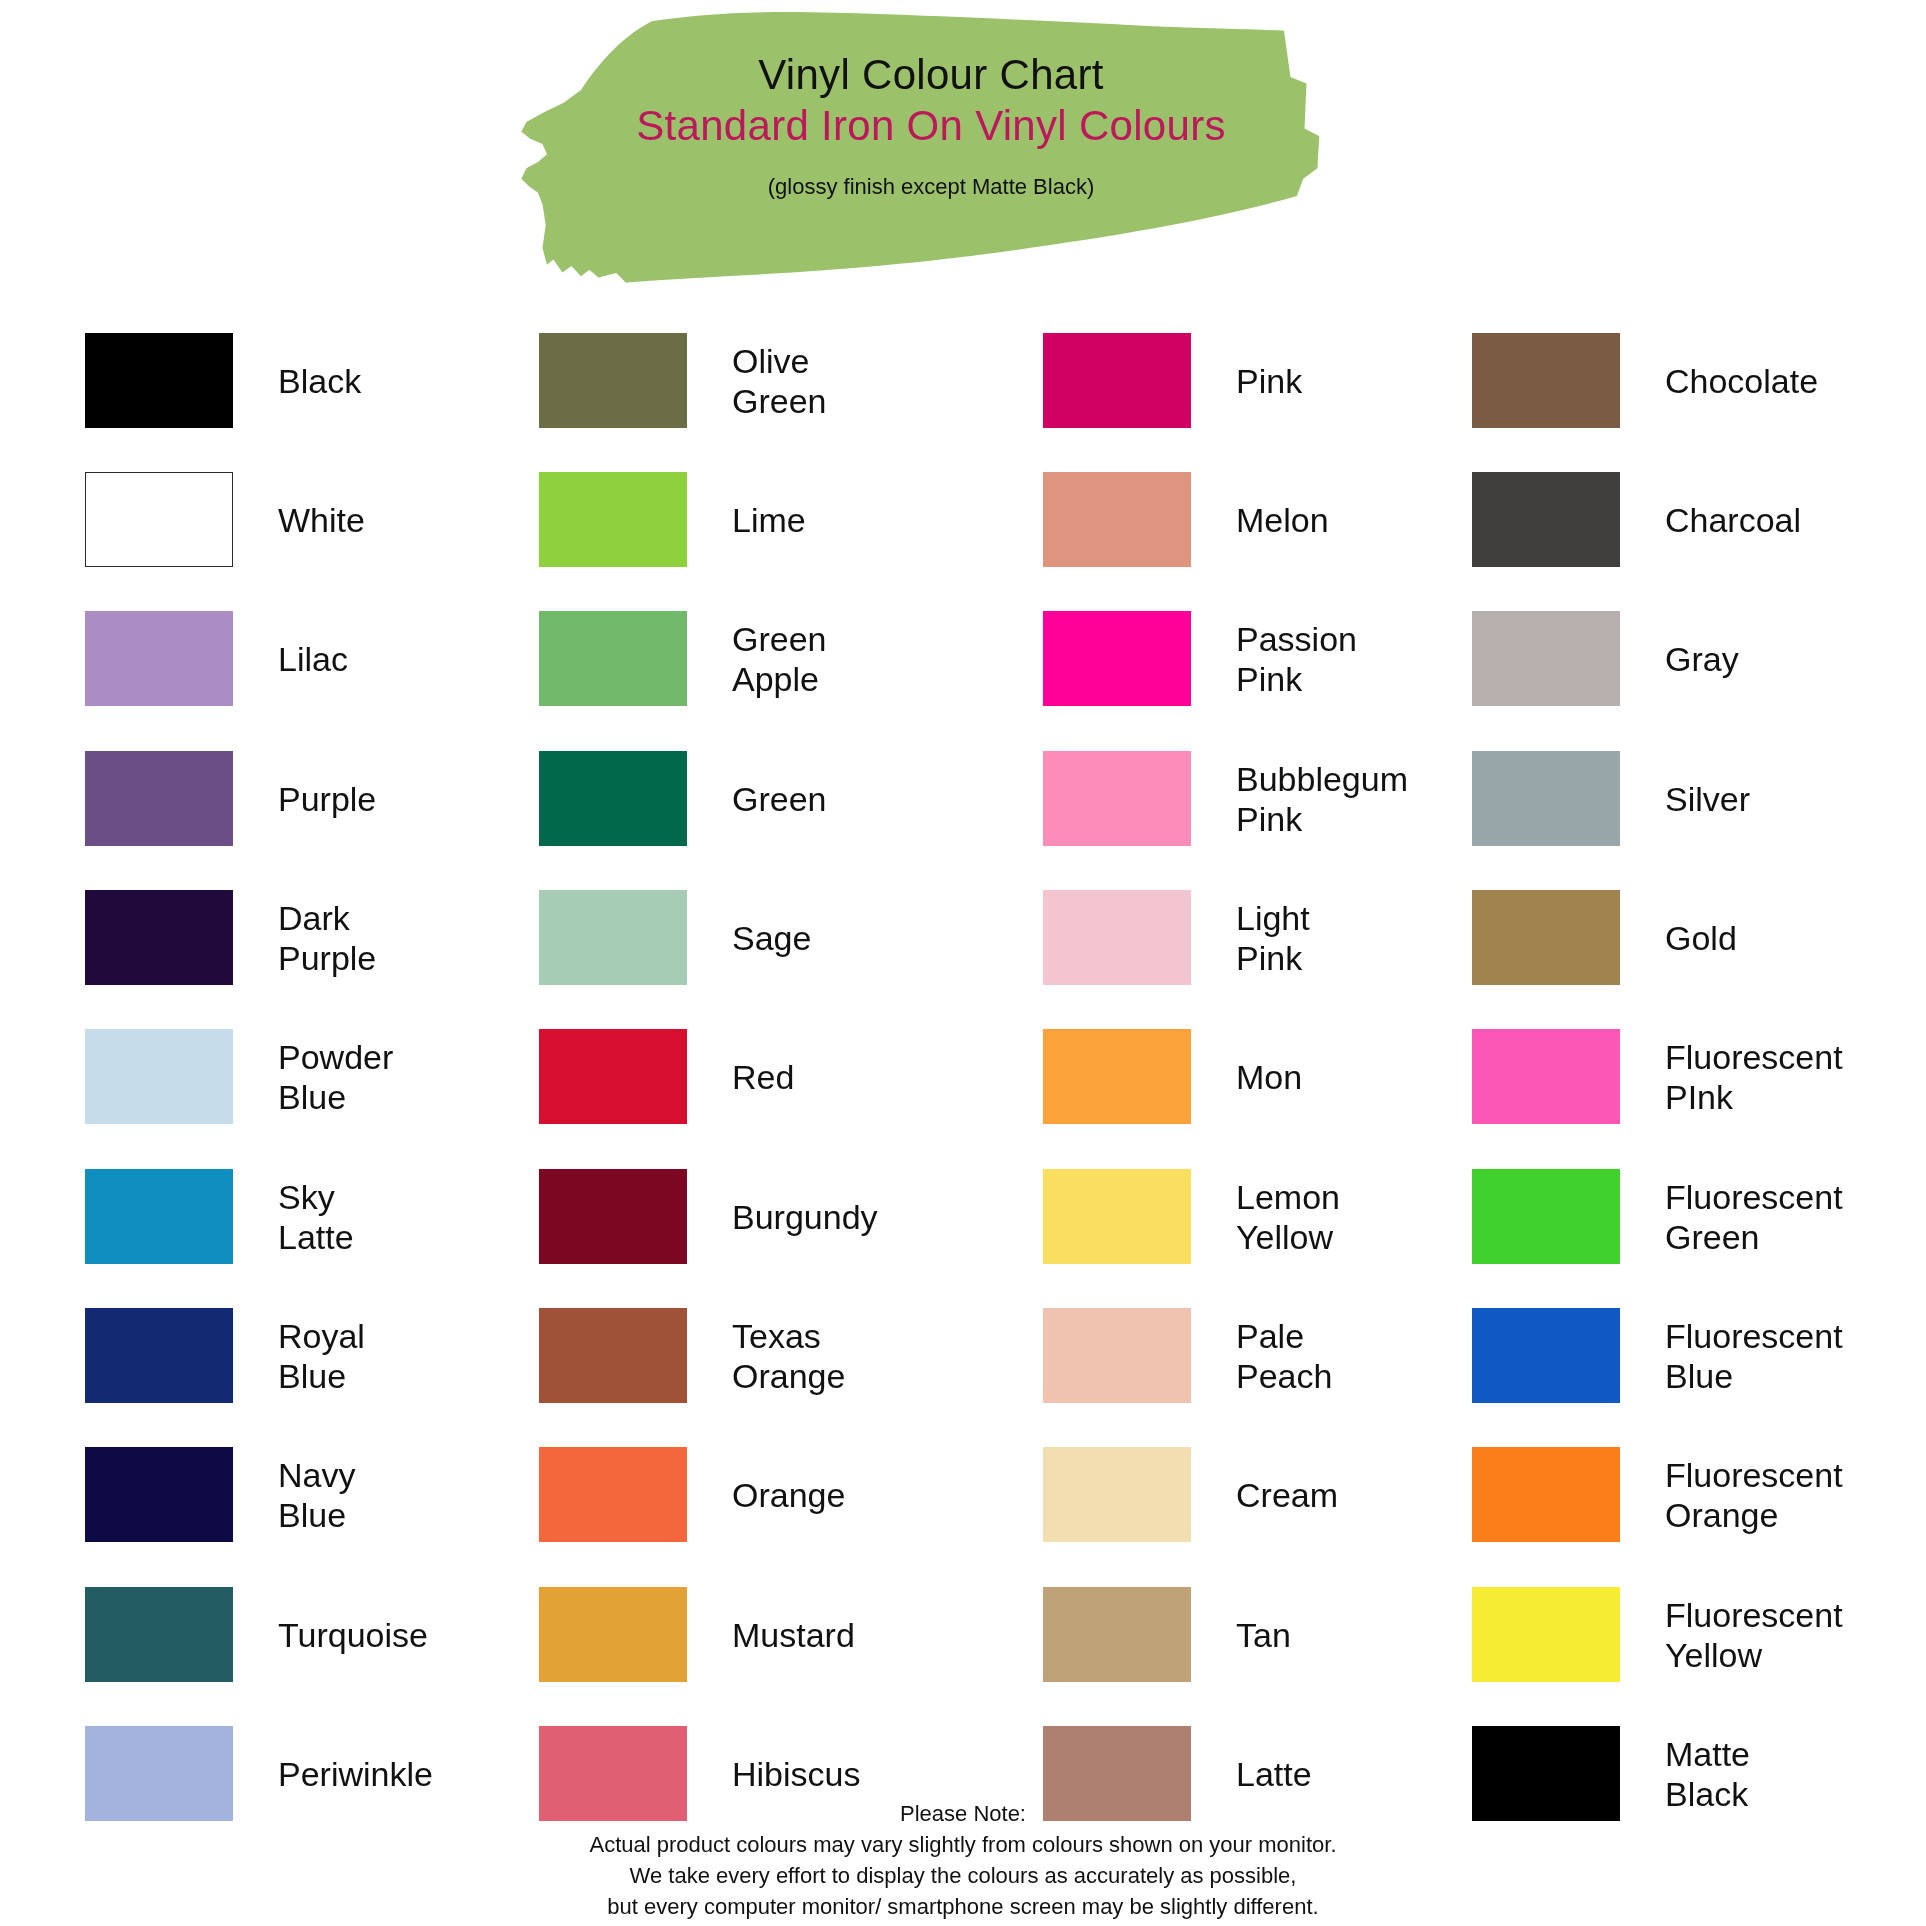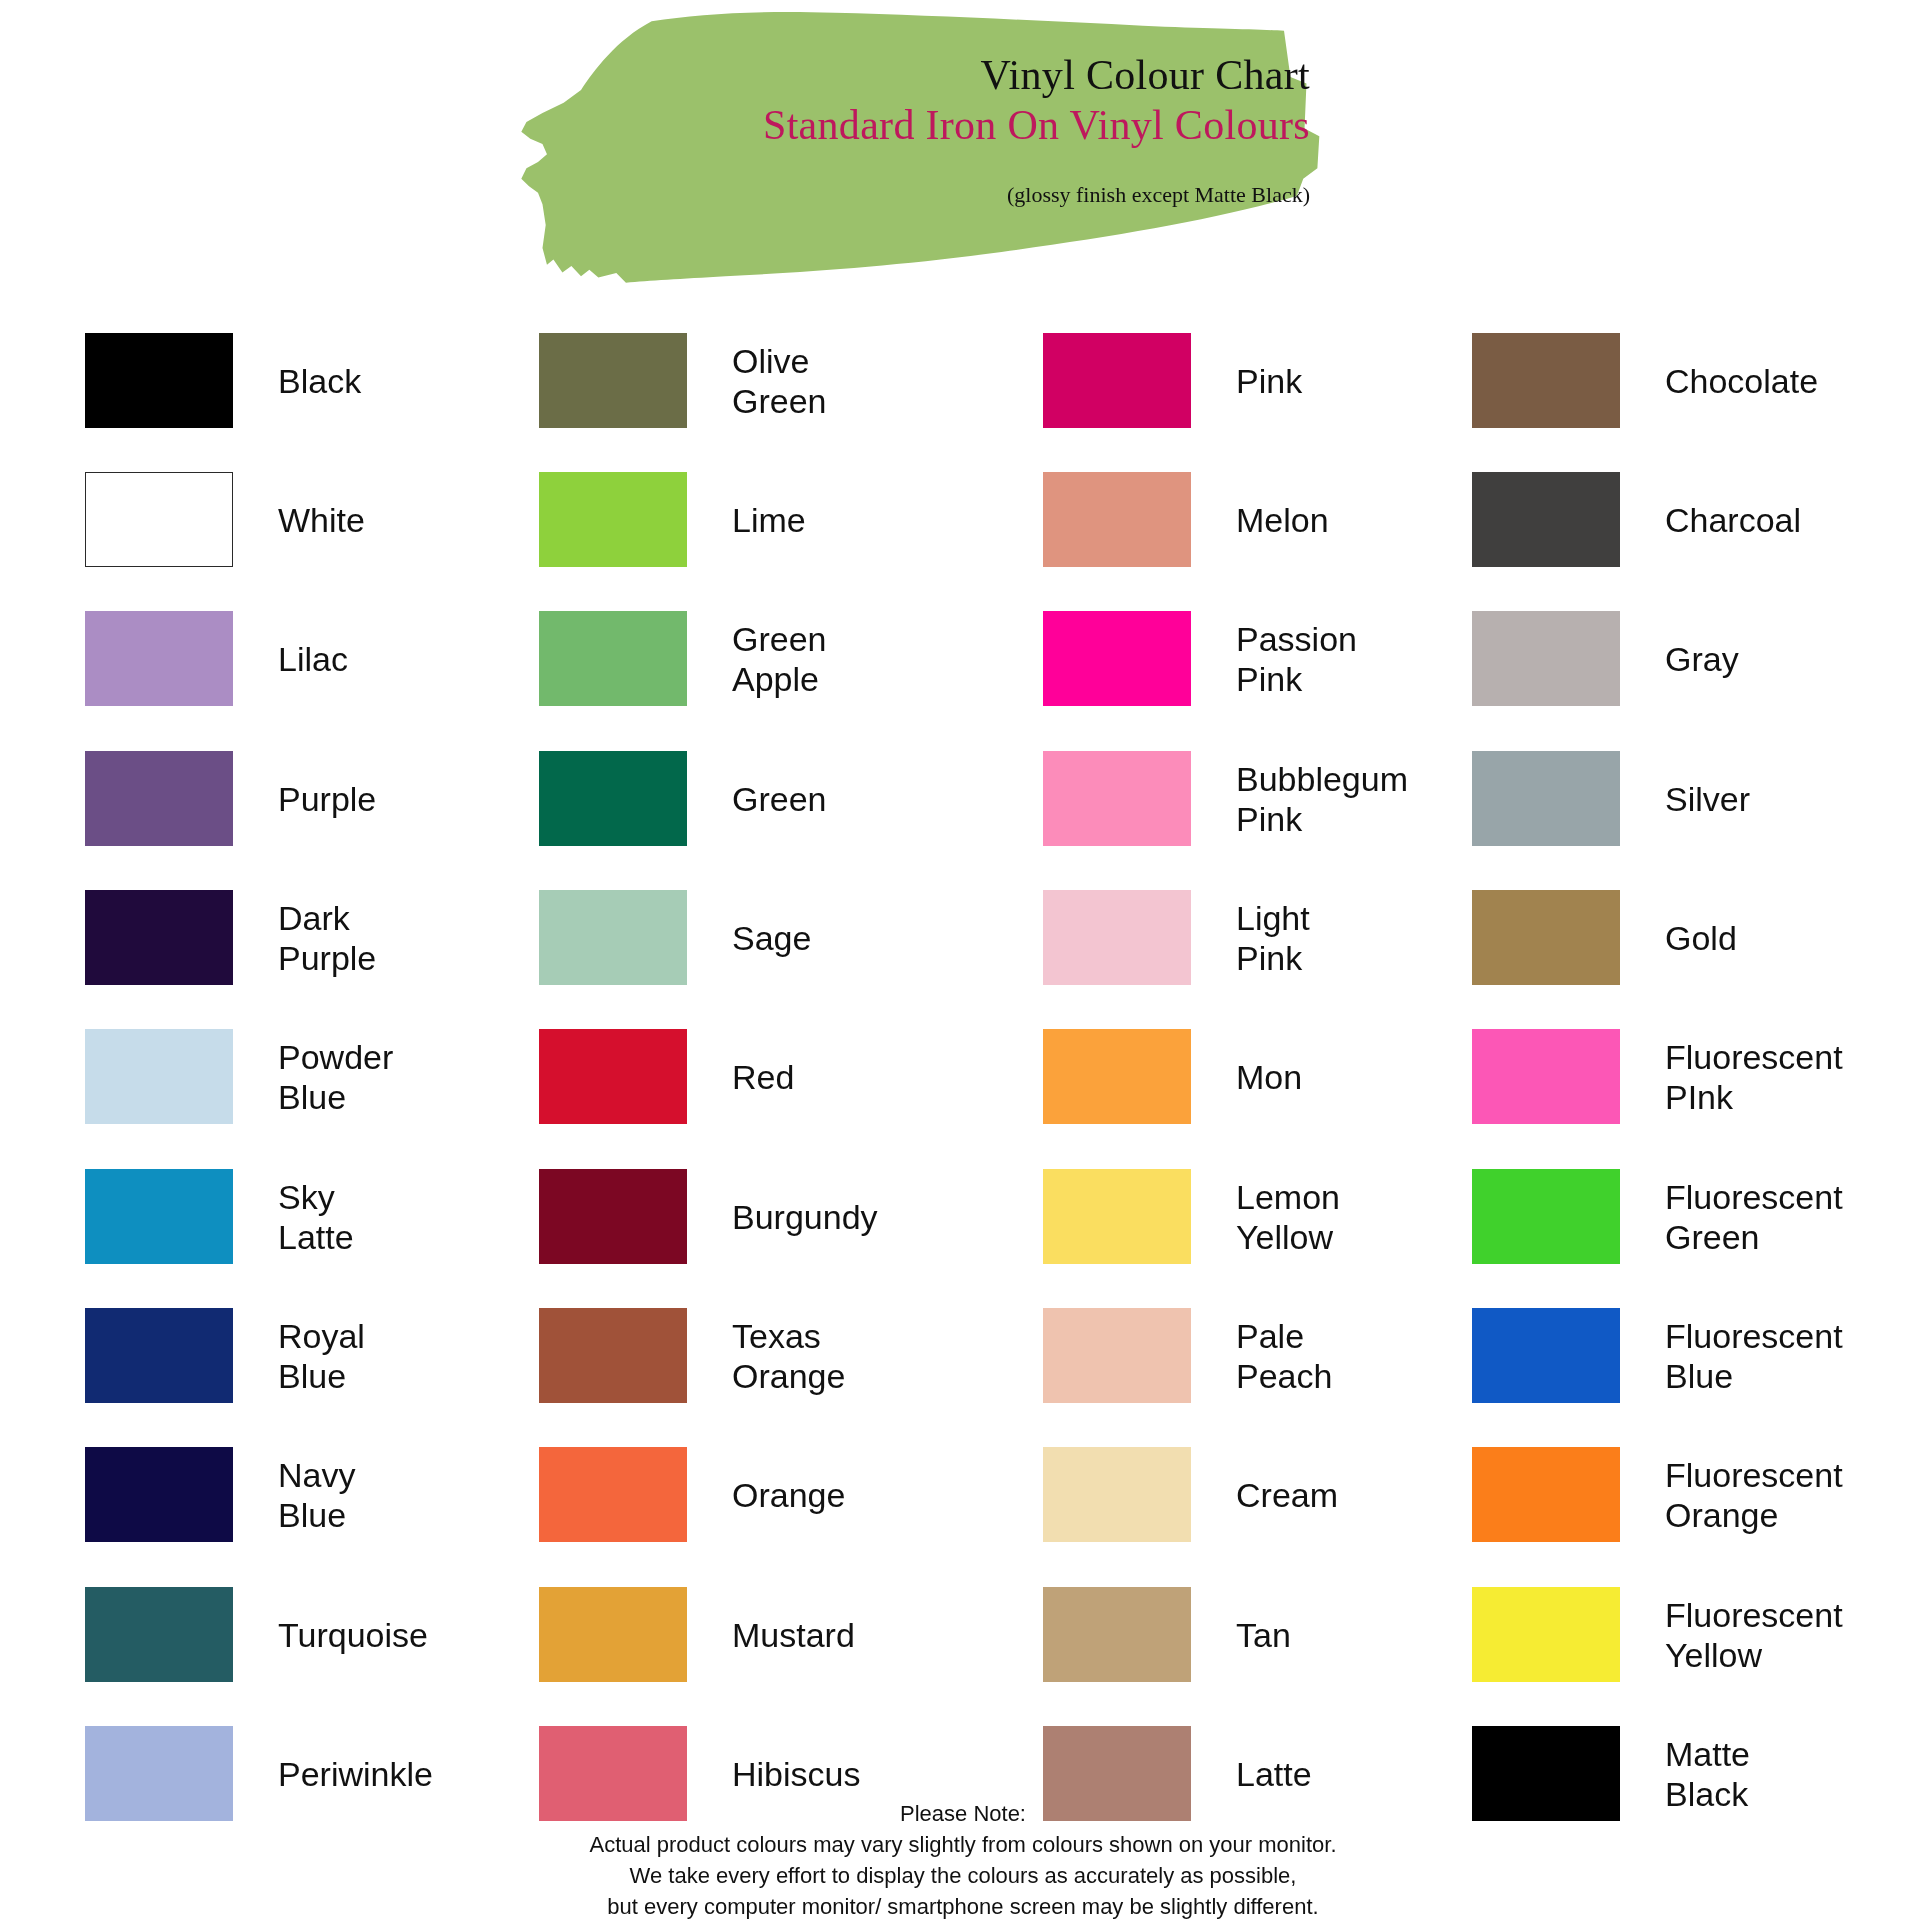--- a/index.html
+++ b/index.html
@@ -21,42 +21,41 @@
   }
   #header-brush{
     position:absolute;
     left:0;top:0;
     width:1926px;height:302px;
   }
   #header-text-block{
     position:absolute;
     left:552px;top:50px;
     width:758px;
-    text-align:right;
+    text-align:center;
     z-index:3;
-    font-family:Liberation Serif, serif;
   }
   #title-line-1{
     font-size:42px;
     line-height:50px;
     letter-spacing:0.3px;
     color:#111111;
     white-space:nowrap;
   }
   #title-line-2{
     font-size:42px;
     line-height:51px;
     letter-spacing:0.3px;
     color:#be185d;
     white-space:nowrap;
   }
   #title-subnote{
     font-size:22px;
     line-height:28px;
-    margin-top:30px;
+    margin-top:22px;
     color:#111111;
     white-space:nowrap;
   }
 
   
   #swatch-grid{
     position:absolute;
     left:0;top:302px;
     width:1926px;height:1477px;
   }

